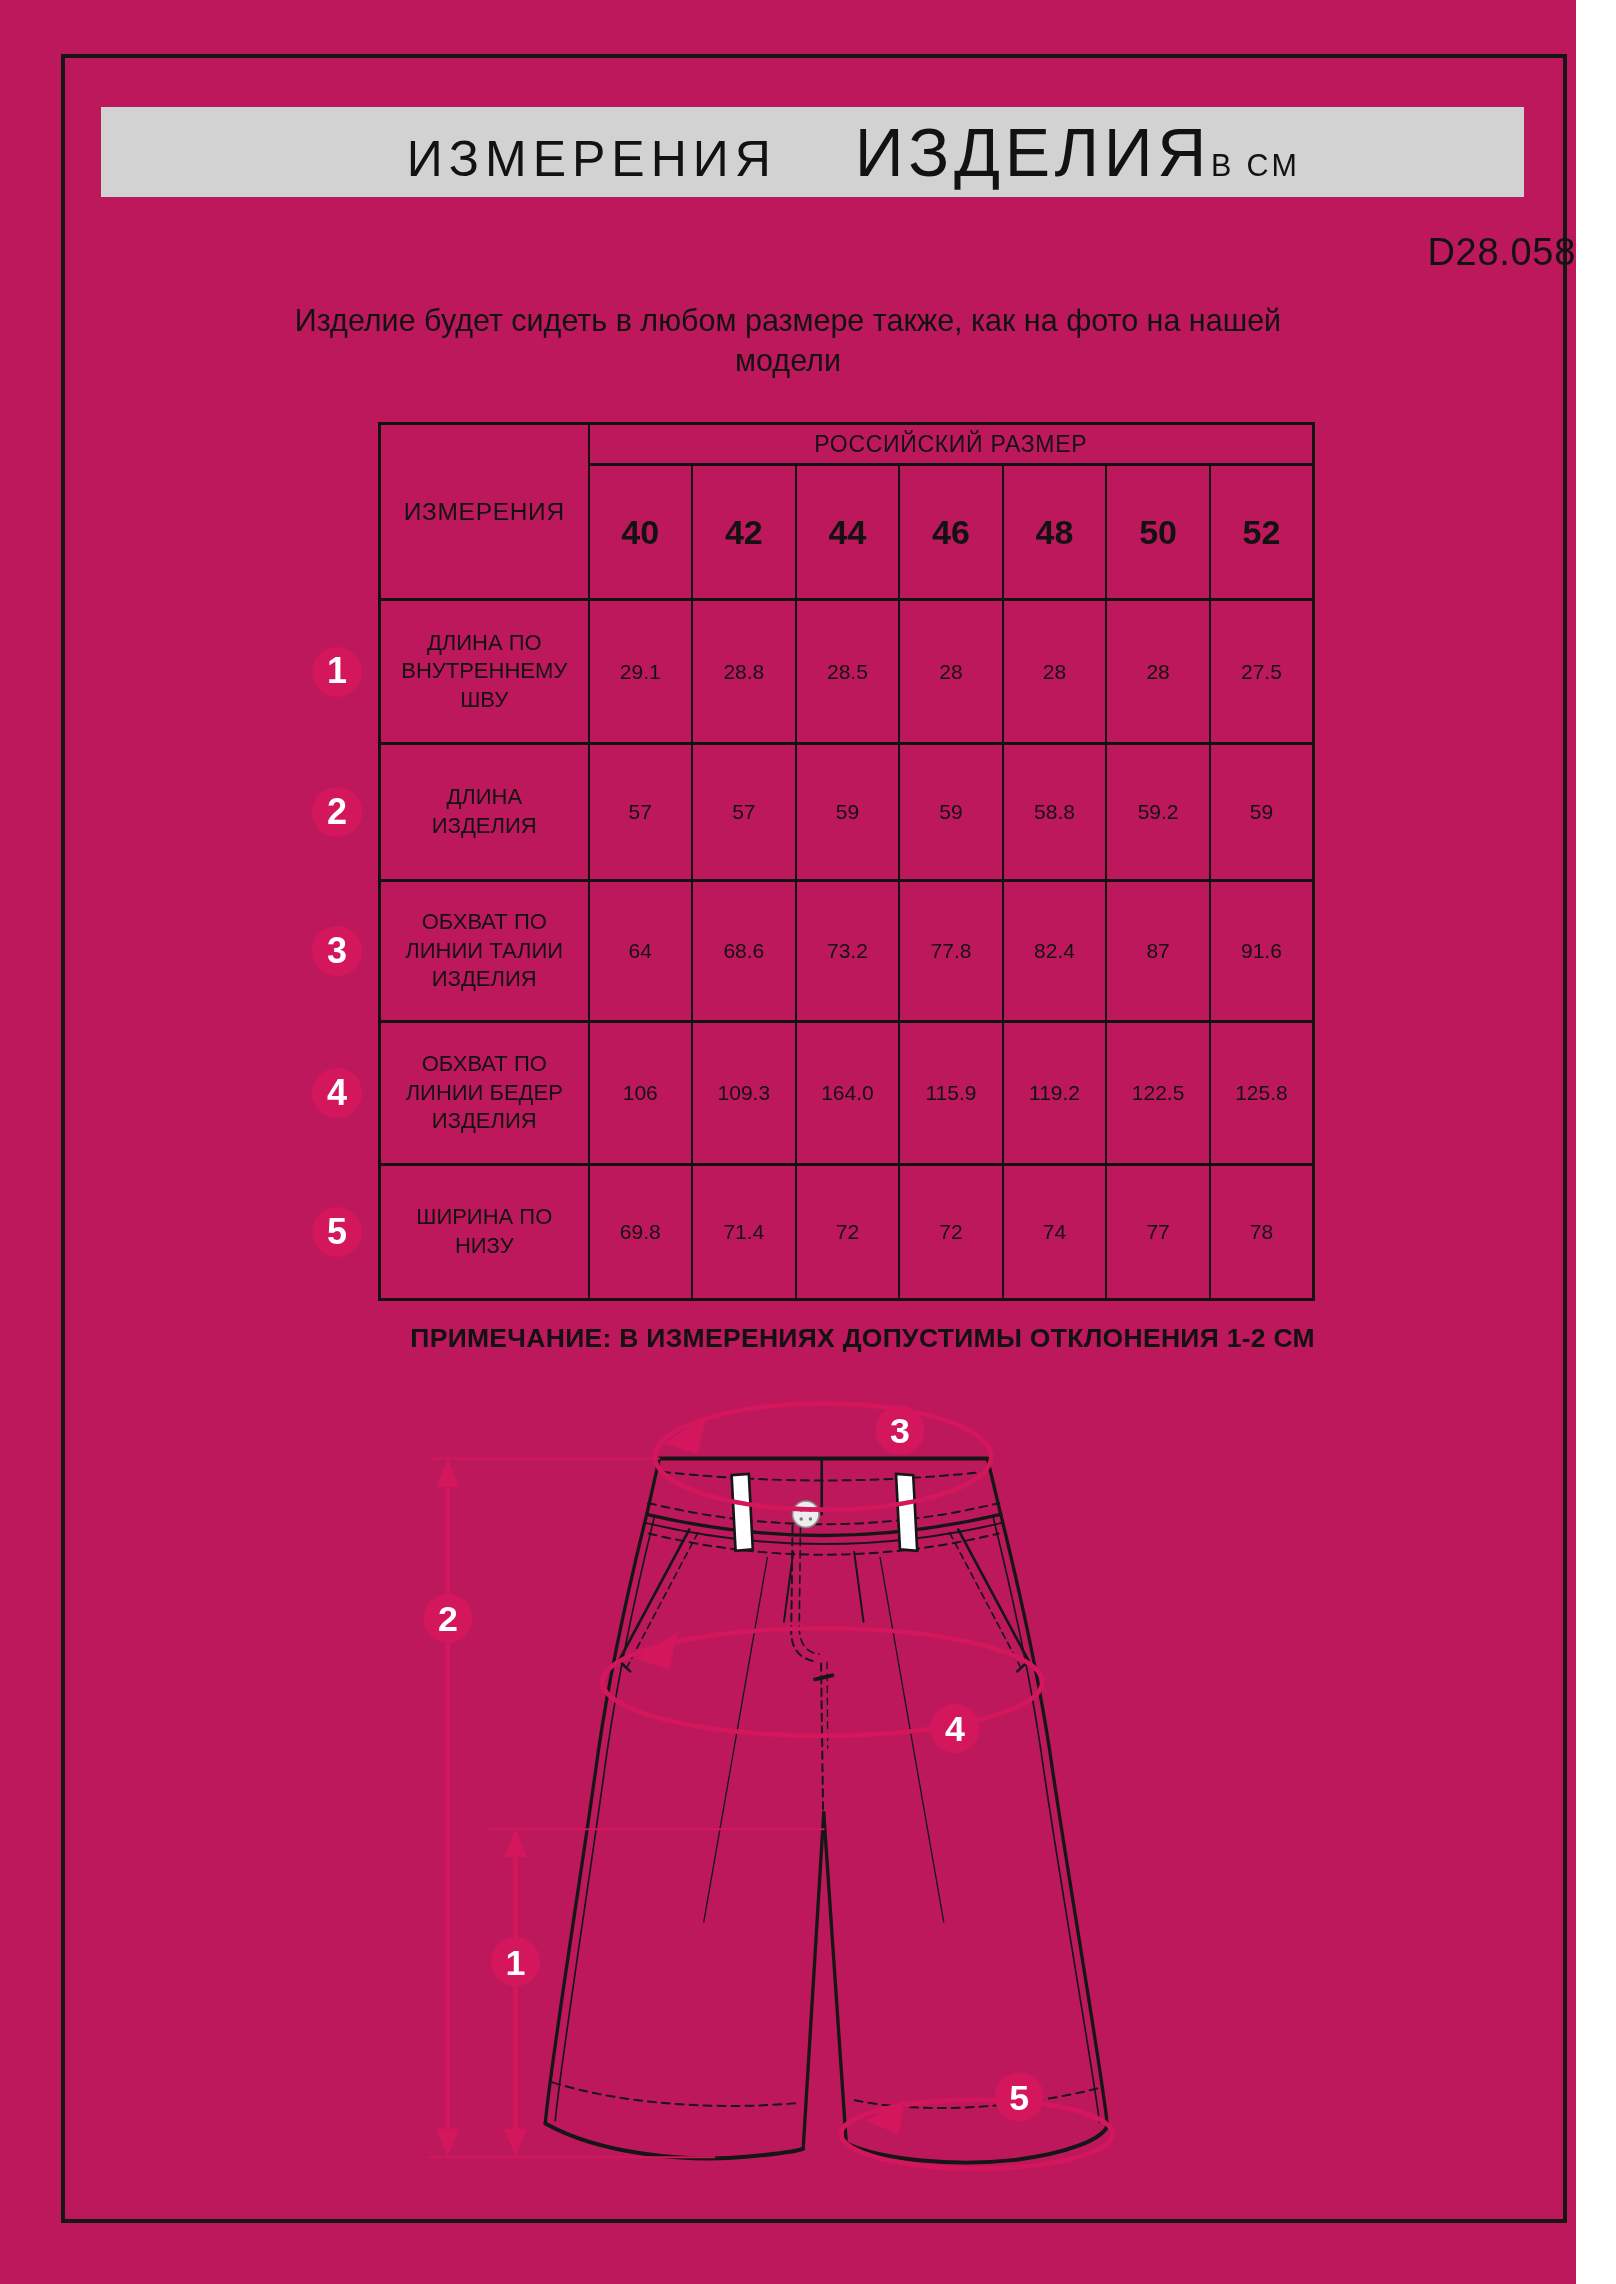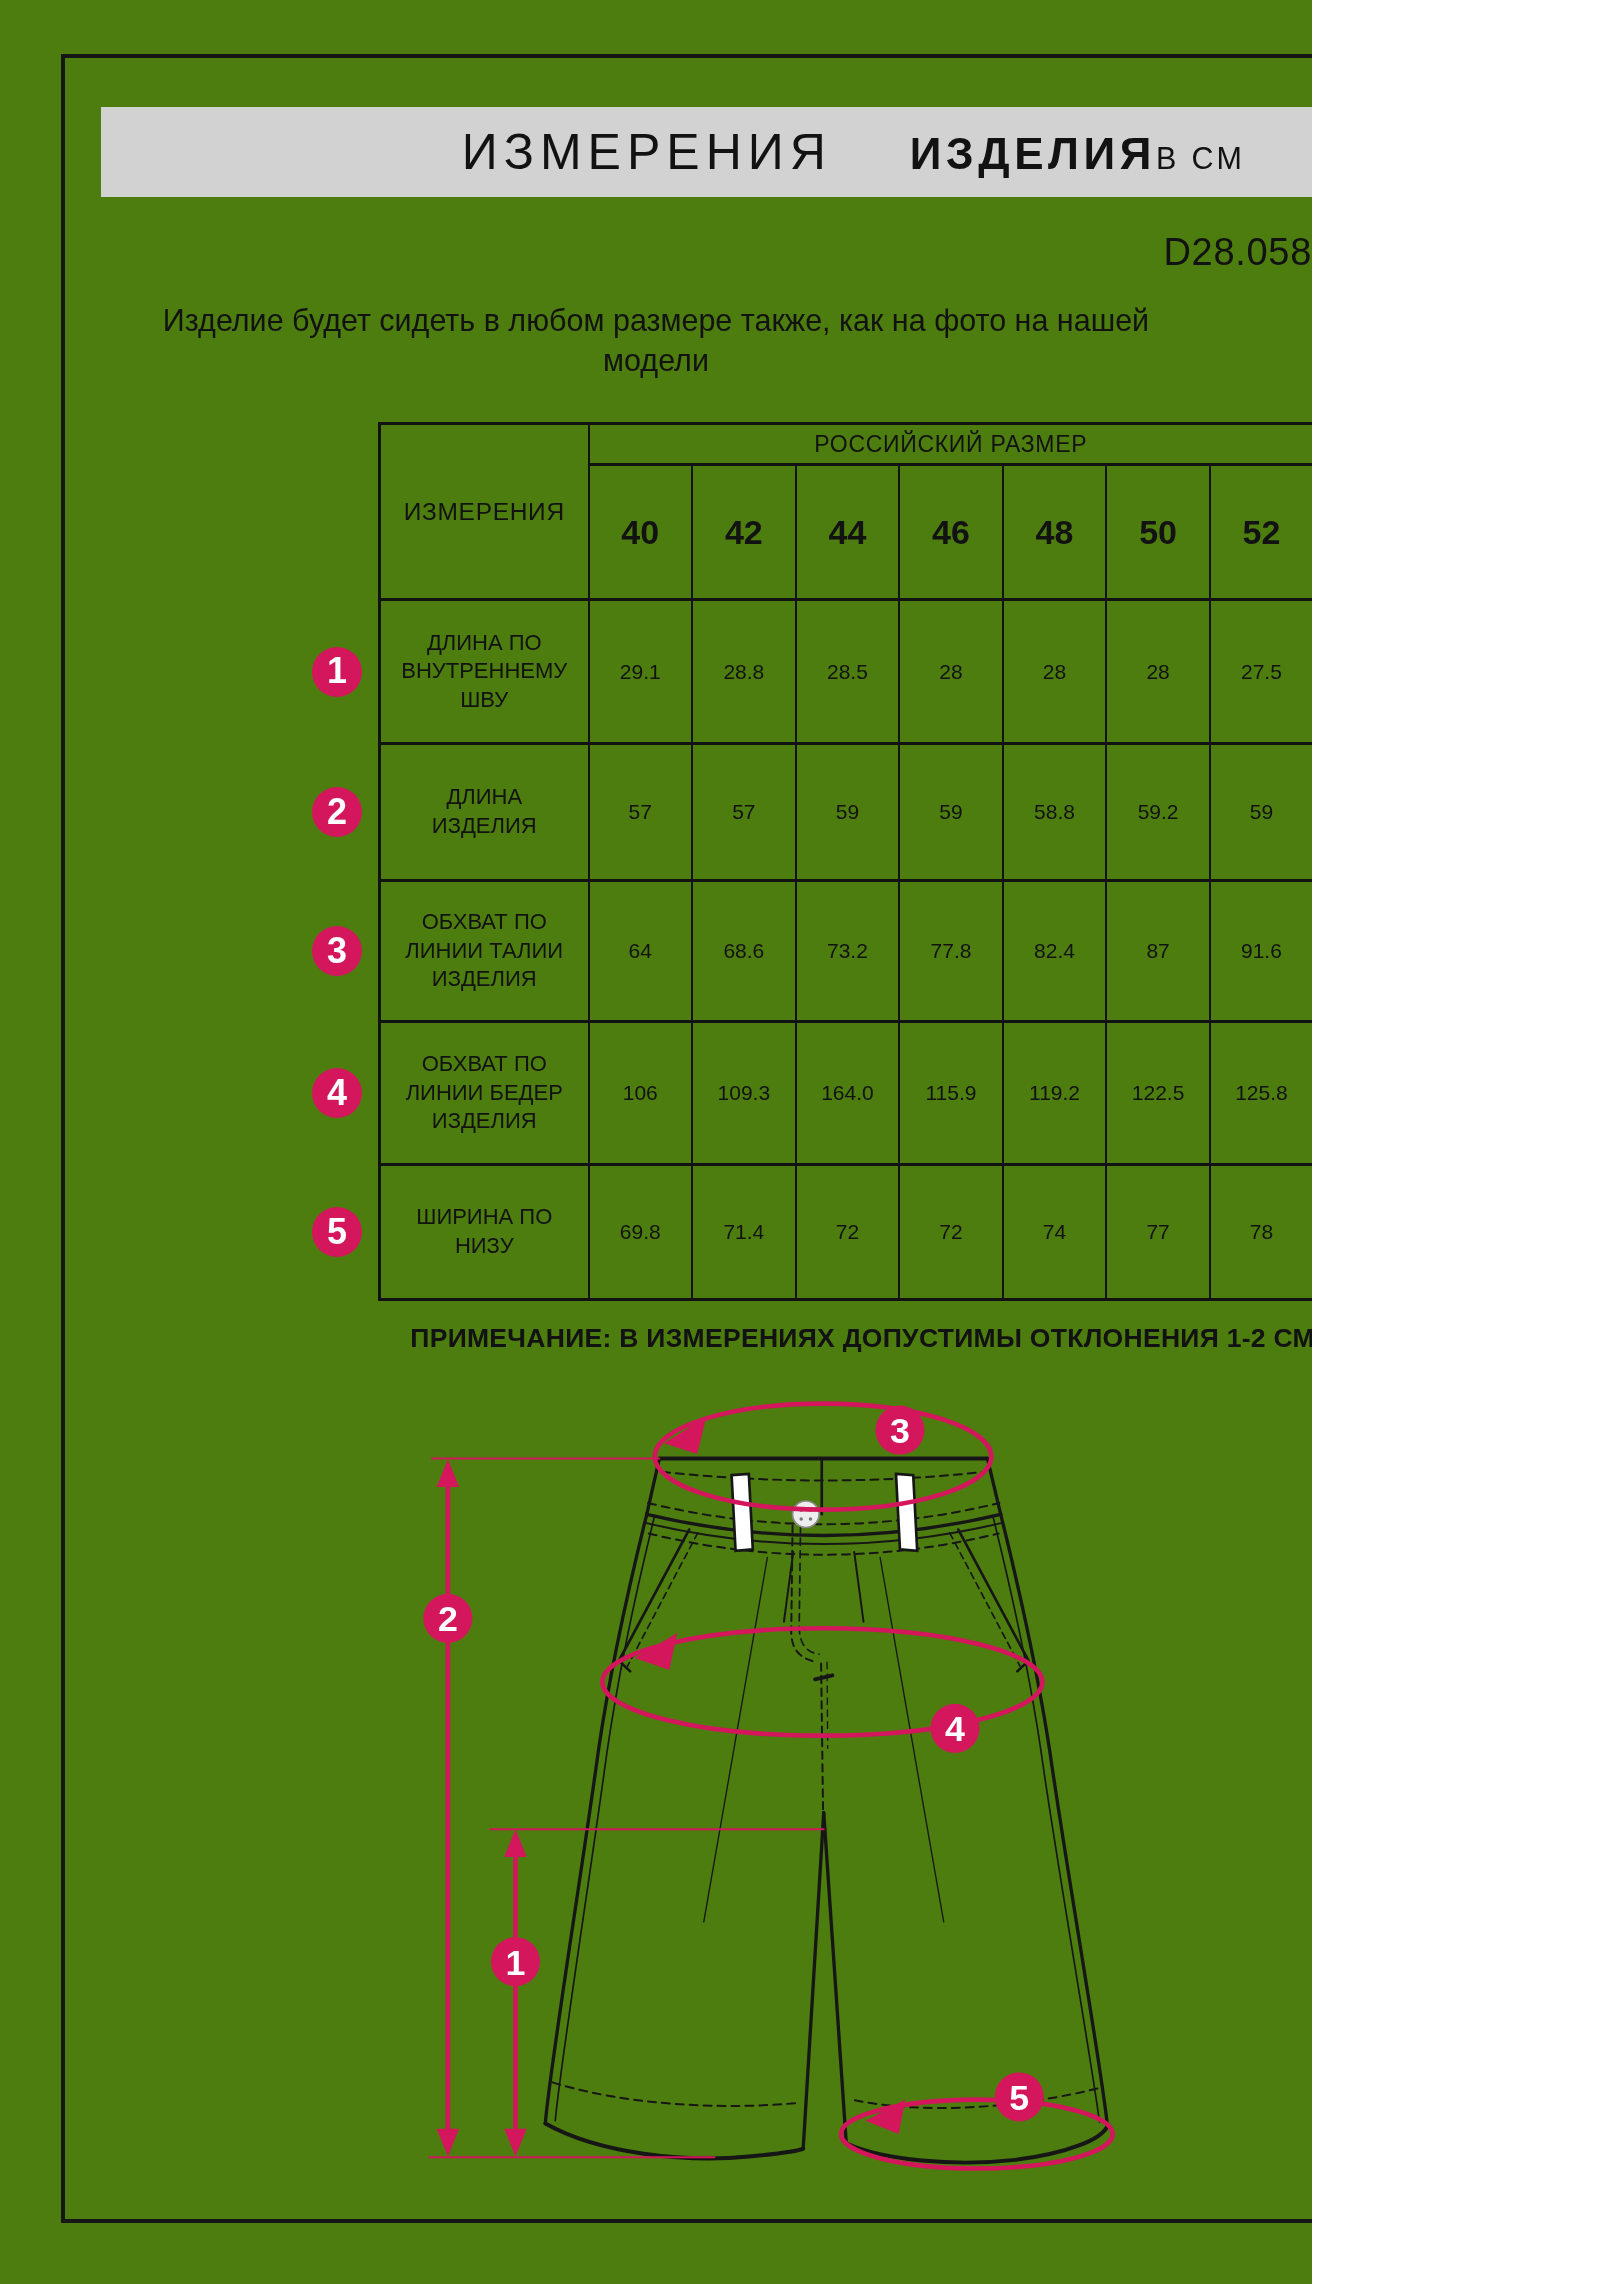--- a/index.html
+++ b/index.html
@@ -1,30 +1,30 @@
 <!DOCTYPE html>
 <html style="font-size:10.6px"><head>
 <meta charset="utf-8">
 <style>
   html,body{margin:0;padding:0;background:#ffffff;}
   .page{
-    position:relative;width:1312px;height:2284px;background:#4d7c0f;
+    position:relative;width:1576px;height:2284px;background:#be185d;
     font-family:"Liberation Sans","DejaVu Sans",sans-serif;color:#121212;overflow:hidden;
   }
   .frame{
     position:absolute;left:61px;top:54px;width:1506px;height:2169px;
     border:4px solid #161616;box-sizing:border-box;
   }
   .banner{
     position:absolute;left:101px;top:107px;width:1423px;height:90px;
     background:#d2d2d2;display:flex;align-items:center;justify-content:center;
   }
   .banner-inner{display:flex;align-items:baseline;transform:translateX(41px);}
   .title-w1{font-size:50px;font-weight:400;letter-spacing:6px;white-space:nowrap;}
-  .title-w2{font-size:44px;font-weight:700;letter-spacing:4.6px;margin-left:78px;white-space:nowrap;}
+  .title-w2{font-size:68px;font-weight:400;letter-spacing:4.6px;margin-left:78px;white-space:nowrap;}
   .title-units{font-size:30.5px;font-weight:400;letter-spacing:3.3px;white-space:nowrap;}
   .code{
     position:absolute;top:231px;left:0;width:100%;text-align:right;
     font-size:38px;font-weight:400;letter-spacing:0.7px;
   }
   .subtitle{
     position:absolute;top:300px;left:50%;transform:translateX(-50%);width:1048px;
     text-align:center;font-size:30.5px;line-height:1.32;
   }
   .tablewrap{position:absolute;left:378px;top:422px;width:937px;}

